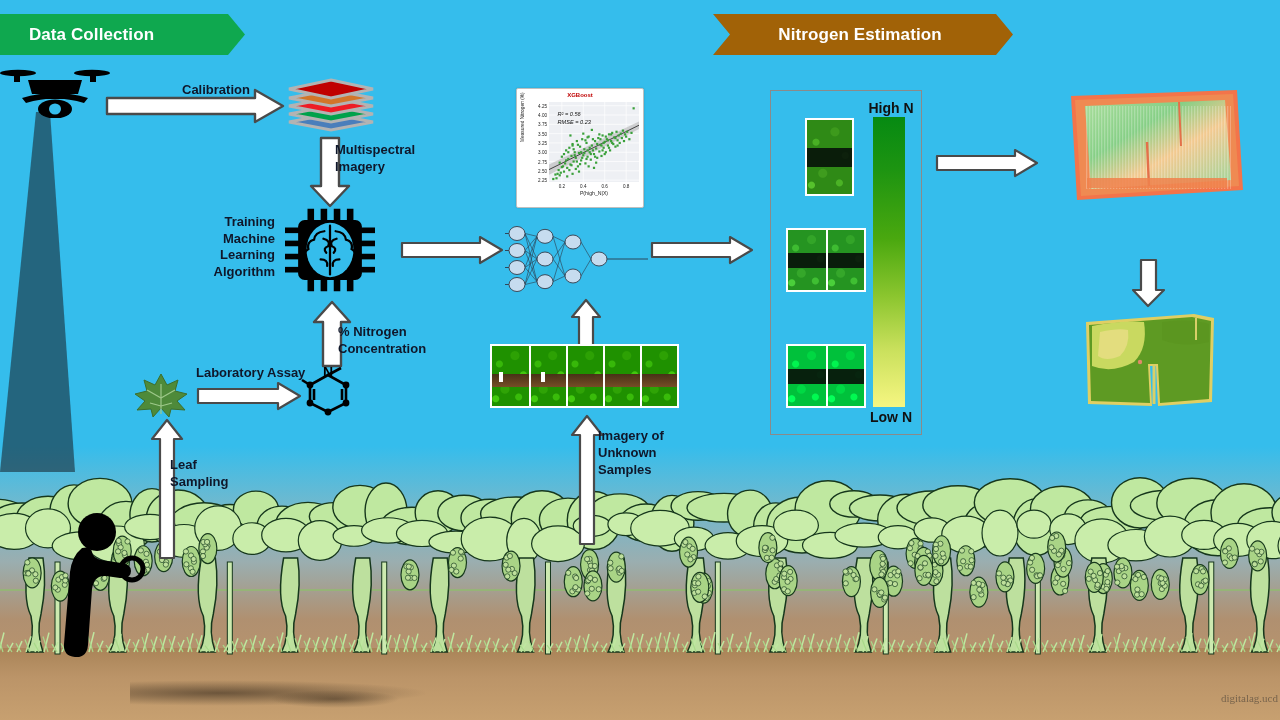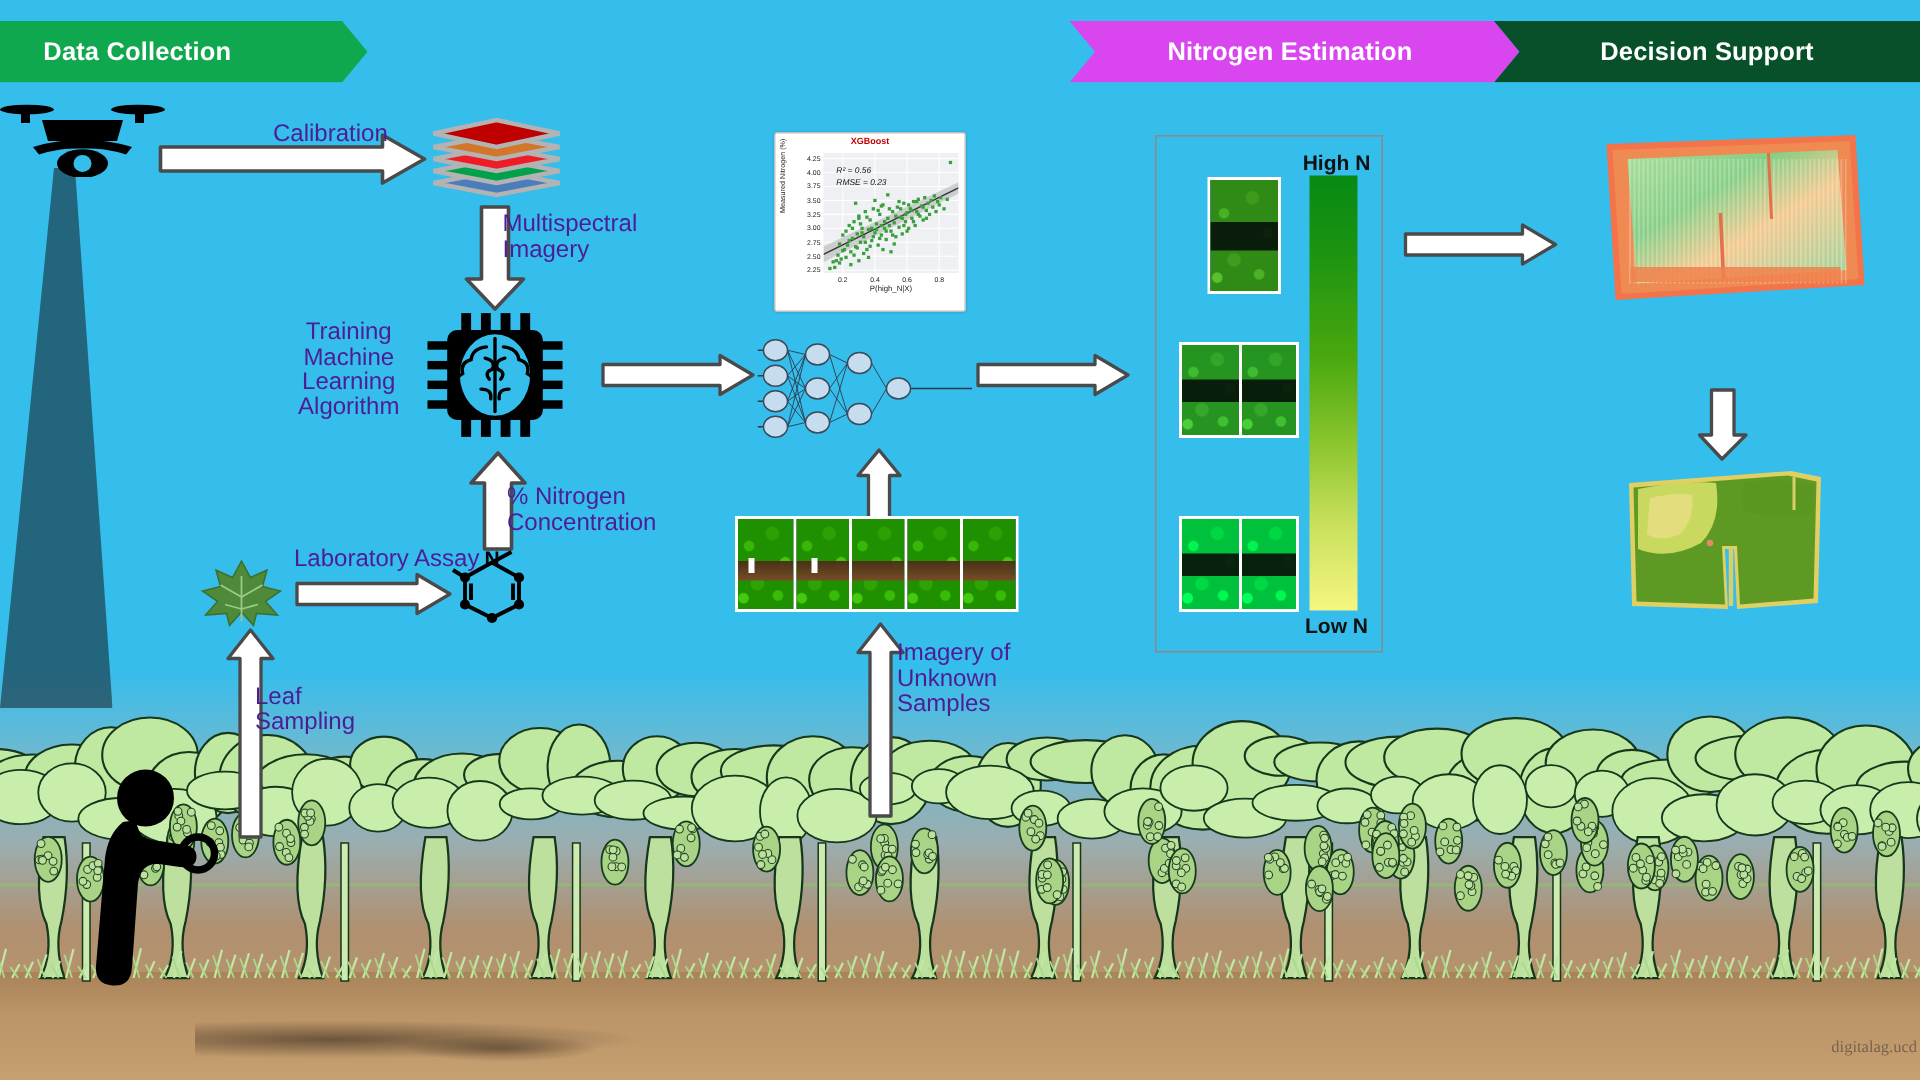--- a/index.html
+++ b/index.html
@@ -18,21 +18,21 @@
     position: absolute; top: 0; height: 41px;
     display: flex; align-items: center;
     color: #ffffff; font-size: 17px; font-weight: 600;
     letter-spacing: .1px; white-space: nowrap;
   }
   .chev span { width: 100%; text-align: center; }
   .c1 { left: 0;    width: 245px; background:#0fa84f; clip-path: polygon(0 0, 228px 0, 245px 50%, 228px 100%, 0 100%); }
   .c1 span { padding-right: 62px; }
   .c2 { left: 228px; width: 502px; background:#0c8640; clip-path: polygon(0 0, 485px 0, 502px 50%, 485px 100%, 0 100%, 17px 50%); }
   .c2 span { padding-right: 4px; }
-  .c3 { left: 713px; width: 300px; background:#d946ef; clip-path: polygon(0 0, 283px 0, 300px 50%, 283px 100%, 0 100%, 17px 50%); }
+  .c3 { left: 713px; width: 300px; background:#a16207; clip-path: polygon(0 0, 283px 0, 300px 50%, 283px 100%, 0 100%, 17px 50%); }
   .c3 span { padding-right: 6px; }
   .c4 { left: 996px; width: 284px; background:#07502a; clip-path: polygon(0 0, 284px 0, 284px 100%, 0 100%, 17px 50%); }
   .c4 span { padding-right: 0px; }
 
   
   .sky { position:absolute; left:0; top:0; width:1280px; height:720px;
          background: linear-gradient(#35bdec 0%, #35bdec 62%, #6fb9cf 70%, #9aaeb0 78%, #b09070 86%, #c39a6a 100%); }
   .soil { position:absolute; left:0; top:648px; width:1280px; height:72px;
           background: linear-gradient(#a98458 0%, #bb9468 40%, #c7a070 100%); }
   .shadow { position:absolute; left:130px; top:680px; width:300px; height:26px;
@@ -43,21 +43,21 @@
   
   .drone { position:absolute; left:0px; top:64px; width:110px; height:54px; }
   .cone { position:absolute; left:0px; top:112px; width:170px; height:360px;
           background:rgba(26,46,58,.62);
           clip-path: polygon(36px 0, 50px 0, 75px 100%, 0 100%); }
   .arrow-right { position:absolute; }
   .arrow-up { position:absolute; }
   .arrow-down { position:absolute; }
 
   
-  .lbl { position:absolute; color:#4c1d95; font-size:16px; line-height:17px; white-space:pre-line; }
+  .lbl { position:absolute; color:#0f172a; font-size:13px; line-height:17px; white-space:pre-line;font-weight:bold; }
   .lbl-r { text-align:right; }
   .lbl-c { text-align:center; }
 
   
   .chip { position:absolute; left:282px; top:205px; width:96px; height:90px; }
 
   
   .plotcard { position:absolute; left:516px; top:88px; width:128px; height:120px;
               background:#ffffff; border:1px solid #bfbfbf; border-radius:2px;
               box-shadow:0 0 2px rgba(0,0,0,.18); }
@@ -900,23 +900,20 @@
   <div class="shadow"></div>
   <div class="shadow2"></div>
 
   <div class="header">
     <div class="chev c1">
       <span>Data Collection</span>
     </div>
     <div class="chev c3">
       <span>Nitrogen Estimation</span>
     </div>
-    <div class="chev c4">
-      <span>Decision Support</span>
-    </div>
   </div>
 
   <div class="cone"></div>
   <svg class="drone" viewBox="0 0 110 54">
     <g fill="#000">
       <ellipse cx="18" cy="9" rx="18" ry="3.2"></ellipse>
       <ellipse cx="92" cy="9" rx="18" ry="3.2"></ellipse>
       <rect x="14" y="9" width="6" height="9"></rect>
       <rect x="90" y="9" width="6" height="9"></rect>
       <path d="M28 16 L82 16 L78 30 L32 30 Z"></path>
@@ -974,21 +971,21 @@
     <g stroke="#000" stroke-width="2.4" fill="none" stroke-linecap="round">
       <path d="M50 22 L50 74"></path>
       <path d="M44 28 q-10 1 -11 9 q-8 2 -6 10 q-7 4 -2 11 q-3 7 4 10 q1 8 9 7"></path>
       <path d="M56 28 q10 1 11 9 q8 2 6 10 q7 4 2 11 q3 7 -4 10 q-1 8 -9 7"></path>
       <path d="M43 36 q8 2 5 8 q-6 2 -2 7"></path>
       <path d="M57 36 q-8 2 -5 8 q6 2 2 7"></path>
       <path d="M40 58 q8 0 7 7"></path>
       <path d="M60 58 q-8 0 -7 7"></path>
     </g>
   </svg>
-  <div class="lbl lbl-r" style="left:190px;top:214px;width:85px;line-height:16.5px;text-align:center;">Training
+  <div class="lbl lbl-r" style="left:190px;top:214px;width:85px;line-height:16.5px;">Training
 Machine
 Learning
 Algorithm</div>
 
   <svg class="arrow-up" style="left:312px;top:300px;" width="40" height="68">
     <path d="M20 2 L38 22 L29 22 L29 66 L11 66 L11 22 L2 22 Z" fill="#ffffff" stroke="#4a4a4a" stroke-width="2.4" stroke-linejoin="round"></path>
   </svg>
   <div class="lbl" style="left:338px;top:323px;">% Nitrogen
 Concentration</div>
 

